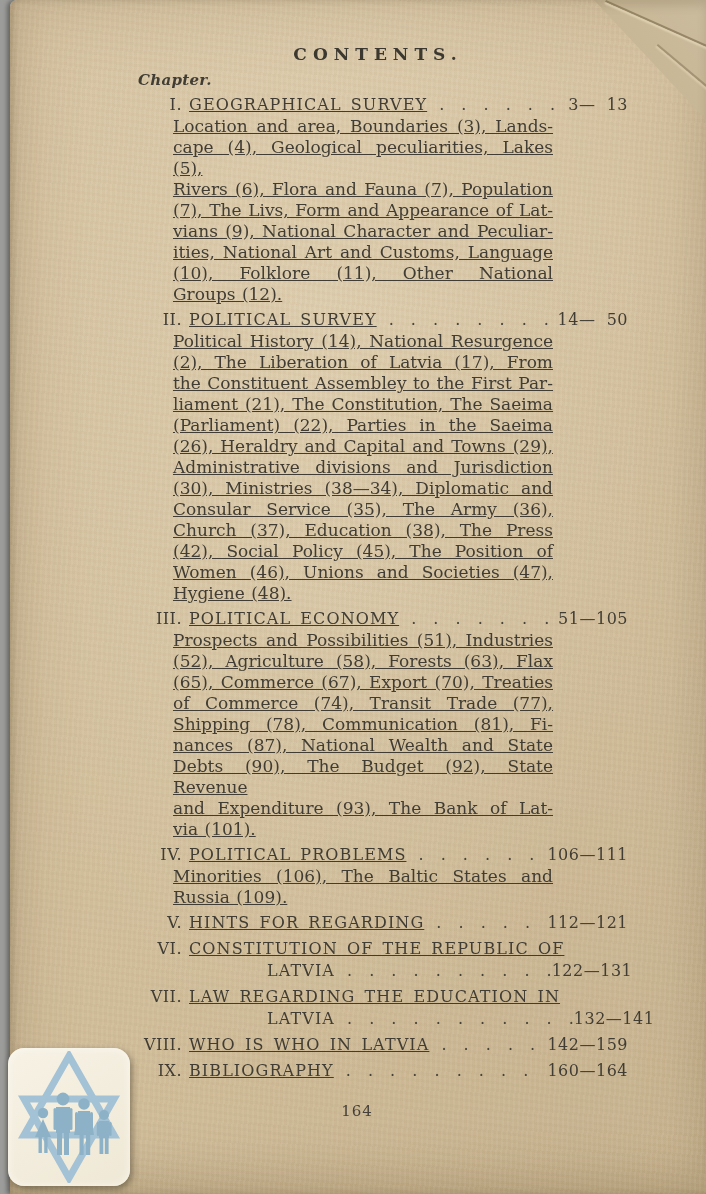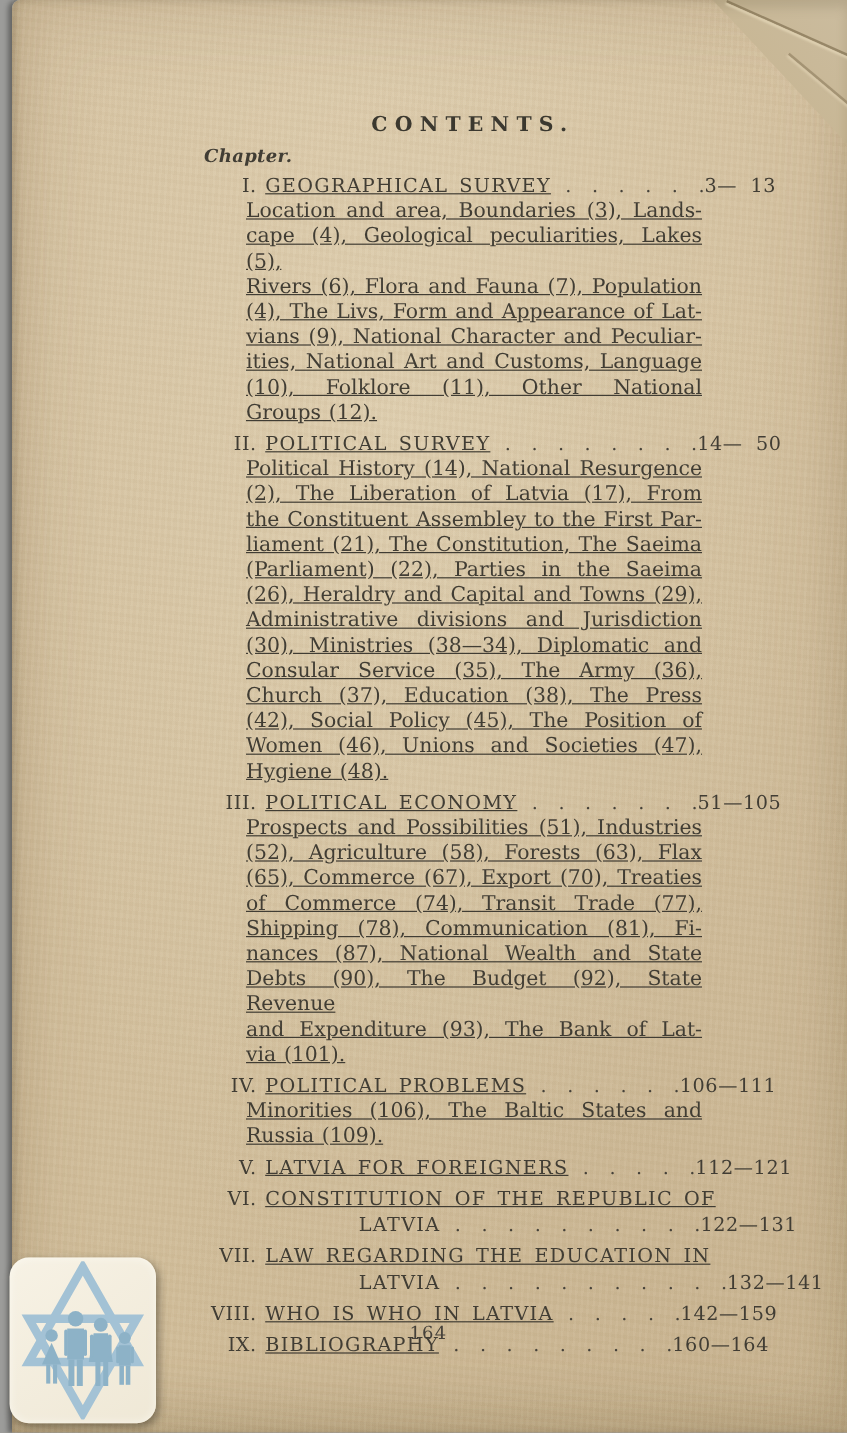--- a/index.html
+++ b/index.html
@@ -49,21 +49,21 @@
     box-shadow: 0 2px 2px rgba(243,230,200,0.65);
   }
   .crease-2 {
     position: absolute; top: 44px; left: 648px;
     width: 95px; height: 2px;
     background: rgba(110,92,62,0.40);
     transform-origin: 0 0; transform: rotate(40deg);
     box-shadow: 0 2px 2px rgba(243,230,200,0.5);
   }
   
-  .sheet { position: relative; padding-top: 94px; margin-left: 32px; }
+  .sheet { position: relative; padding-top: 44px; }
   .contents-title {
     margin: 0 78px 6px 118px;
     text-align: center;
     font-size: 17px; font-weight: bold;
     letter-spacing: 6px;
     color: #3b382f;
   }
   .chapter-label {
     margin-left: 128px;
     font-size: 15px; font-weight: bold;
@@ -128,21 +128,21 @@
         <div class="row">
           <span class="num">I.</span>
           <span class="ttl">GEOGRAPHICAL SURVEY</span>
           <span class="dots">. . . . . .</span>
           <span class="pgs">3—  13</span>
         </div>
         <div class="desc">
             <div class="dline">Location and area, Boundaries (3), Lands-</div>
             <div class="dline">cape (4), Geological peculiarities, Lakes (5),</div>
             <div class="dline">Rivers (6), Flora and Fauna (7), Population</div>
-            <div class="dline">(4), The Livs, Form and Appearance of Lat-</div>
+            <div class="dline">(7), The Livs, Form and Appearance of Lat-</div>
             <div class="dline">vians (9), National Character and Peculiar-</div>
             <div class="dline">ities, National Art and Customs, Language</div>
             <div class="dline">(10), Folklore (11), Other National</div>
             <div class="dline last">Groups (12).</div>
           </div>
       </div>
 
       <div class="chapter">
         <div class="row">
           <span class="num">II.</span>
@@ -196,21 +196,21 @@
         </div>
         <div class="desc">
             <div class="dline">Minorities (106), The Baltic States and</div>
             <div class="dline last">Russia (109).</div>
           </div>
       </div>
 
       <div class="chapter">
         <div class="row">
           <span class="num">V.</span>
-          <span class="ttl">LATVIA FOR FOREIGNERS</span>
+          <span class="ttl">HINTS FOR REGARDING</span>
           <span class="dots">. . . . .</span>
           <span class="pgs">112—121</span>
         </div>
       </div>
 
       <div class="chapter">
         <div class="row">
           <span class="num">VI.</span>
           <span class="ttl">CONSTITUTION OF THE REPUBLIC OF</span>
         </div>

